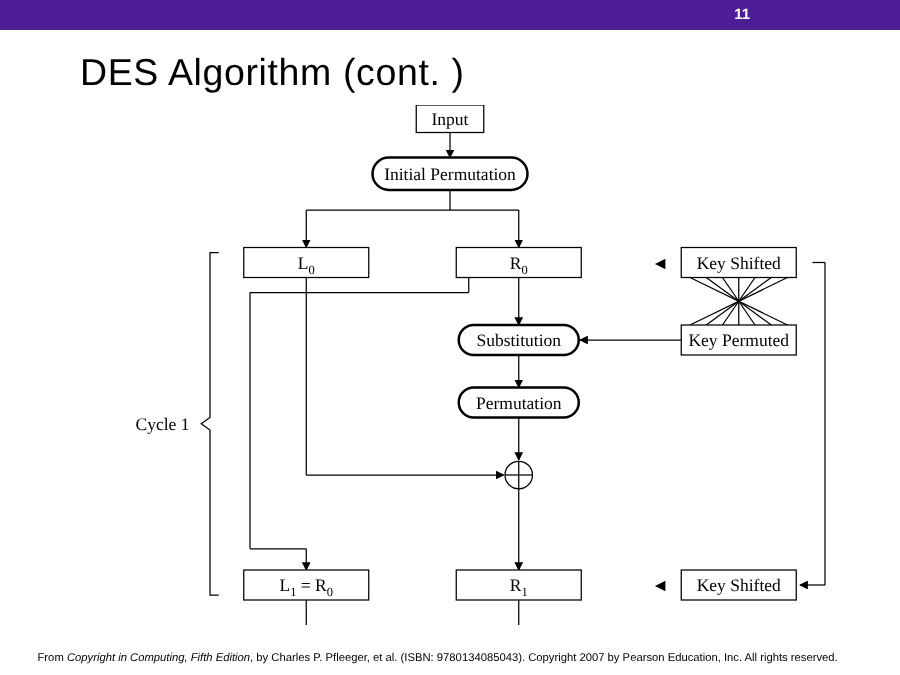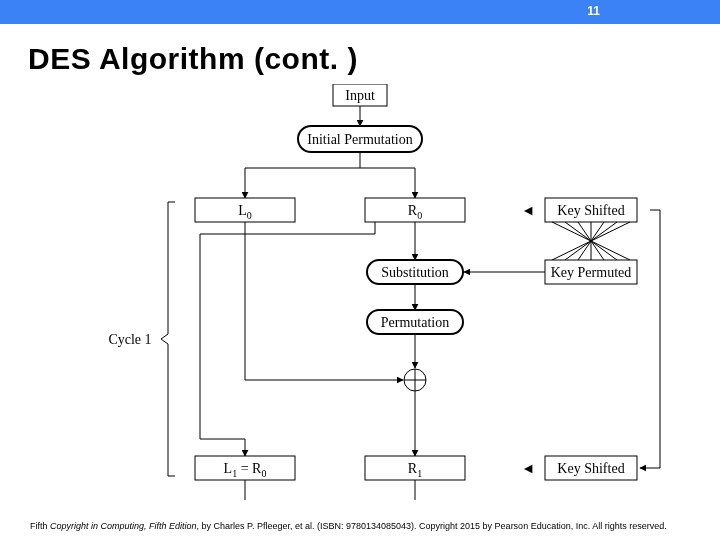--- a/index.html
+++ b/index.html
@@ -1,18 +1,18 @@
 <!DOCTYPE html>
 <html><head>
 <meta charset="utf-8">
 <style>
   html,body{margin:0;padding:0;width:720px;height:540px;font-family:Arial,Helvetica,sans-serif;background:#fff;color:#000}
-  .header-bar{height:24px;background:#3b82f6;position:relative}
+  .header-bar{height:24px;background:#4c1d95;position:relative}
   .page-num{position:absolute;right:120px;top:4px;font-size:12px;font-weight:bold;color:#fff}
-  .title{font-size:30px;font-weight:bold;margin:18px 0 8px 28px;letter-spacing:.5px}
+  .title{font-size:30px;font-weight:normal;margin:18px 0 8px 64px;letter-spacing:.5px}
   .footer{position:absolute;bottom:8px;left:30px;right:30px;font-size:9px;line-height:1.2}
   .footer .book{font-style:italic}
   svg{display:block;margin:0 auto}
   svg text{font-family:"Times New Roman",serif;font-size:14px}
 </style>
 </head>
 <body>
 
 <div class="header-bar">
   <span class="page-num">11</span>
@@ -111,14 +111,14 @@
   <line x1="610" y1="126" x2="620" y2="126" stroke="#000"></line>
   <line x1="620" y1="126" x2="620" y2="384" stroke="#000"></line>
   <line x1="620" y1="384" x2="600" y2="384" stroke="#000" marker-end="url(#ah)"></line>
 
   <rect x="505" y="372" width="92" height="24" fill="#fff" stroke="#000"></rect>
   <text x="551" y="389" text-anchor="middle">Key Shifted</text>
   <text x="495" y="389" text-anchor="end" font-size="12">◄</text>
 </svg>
 
 <div class="footer">
-  <span>Fifth </span><span class="book">Copyright in Computing, Fifth Edition</span><span>, by Charles P. Pfleeger, et al. (ISBN: 9780134085043). Copyright 2015 by Pearson Education, Inc. All rights reserved.</span>
+  <span>From </span><span class="book">Copyright in Computing, Fifth Edition</span><span>, by Charles P. Pfleeger, et al. (ISBN: 9780134085043). Copyright 2007 by Pearson Education, Inc. All rights reserved.</span>
 </div>
 
 </body></html>

